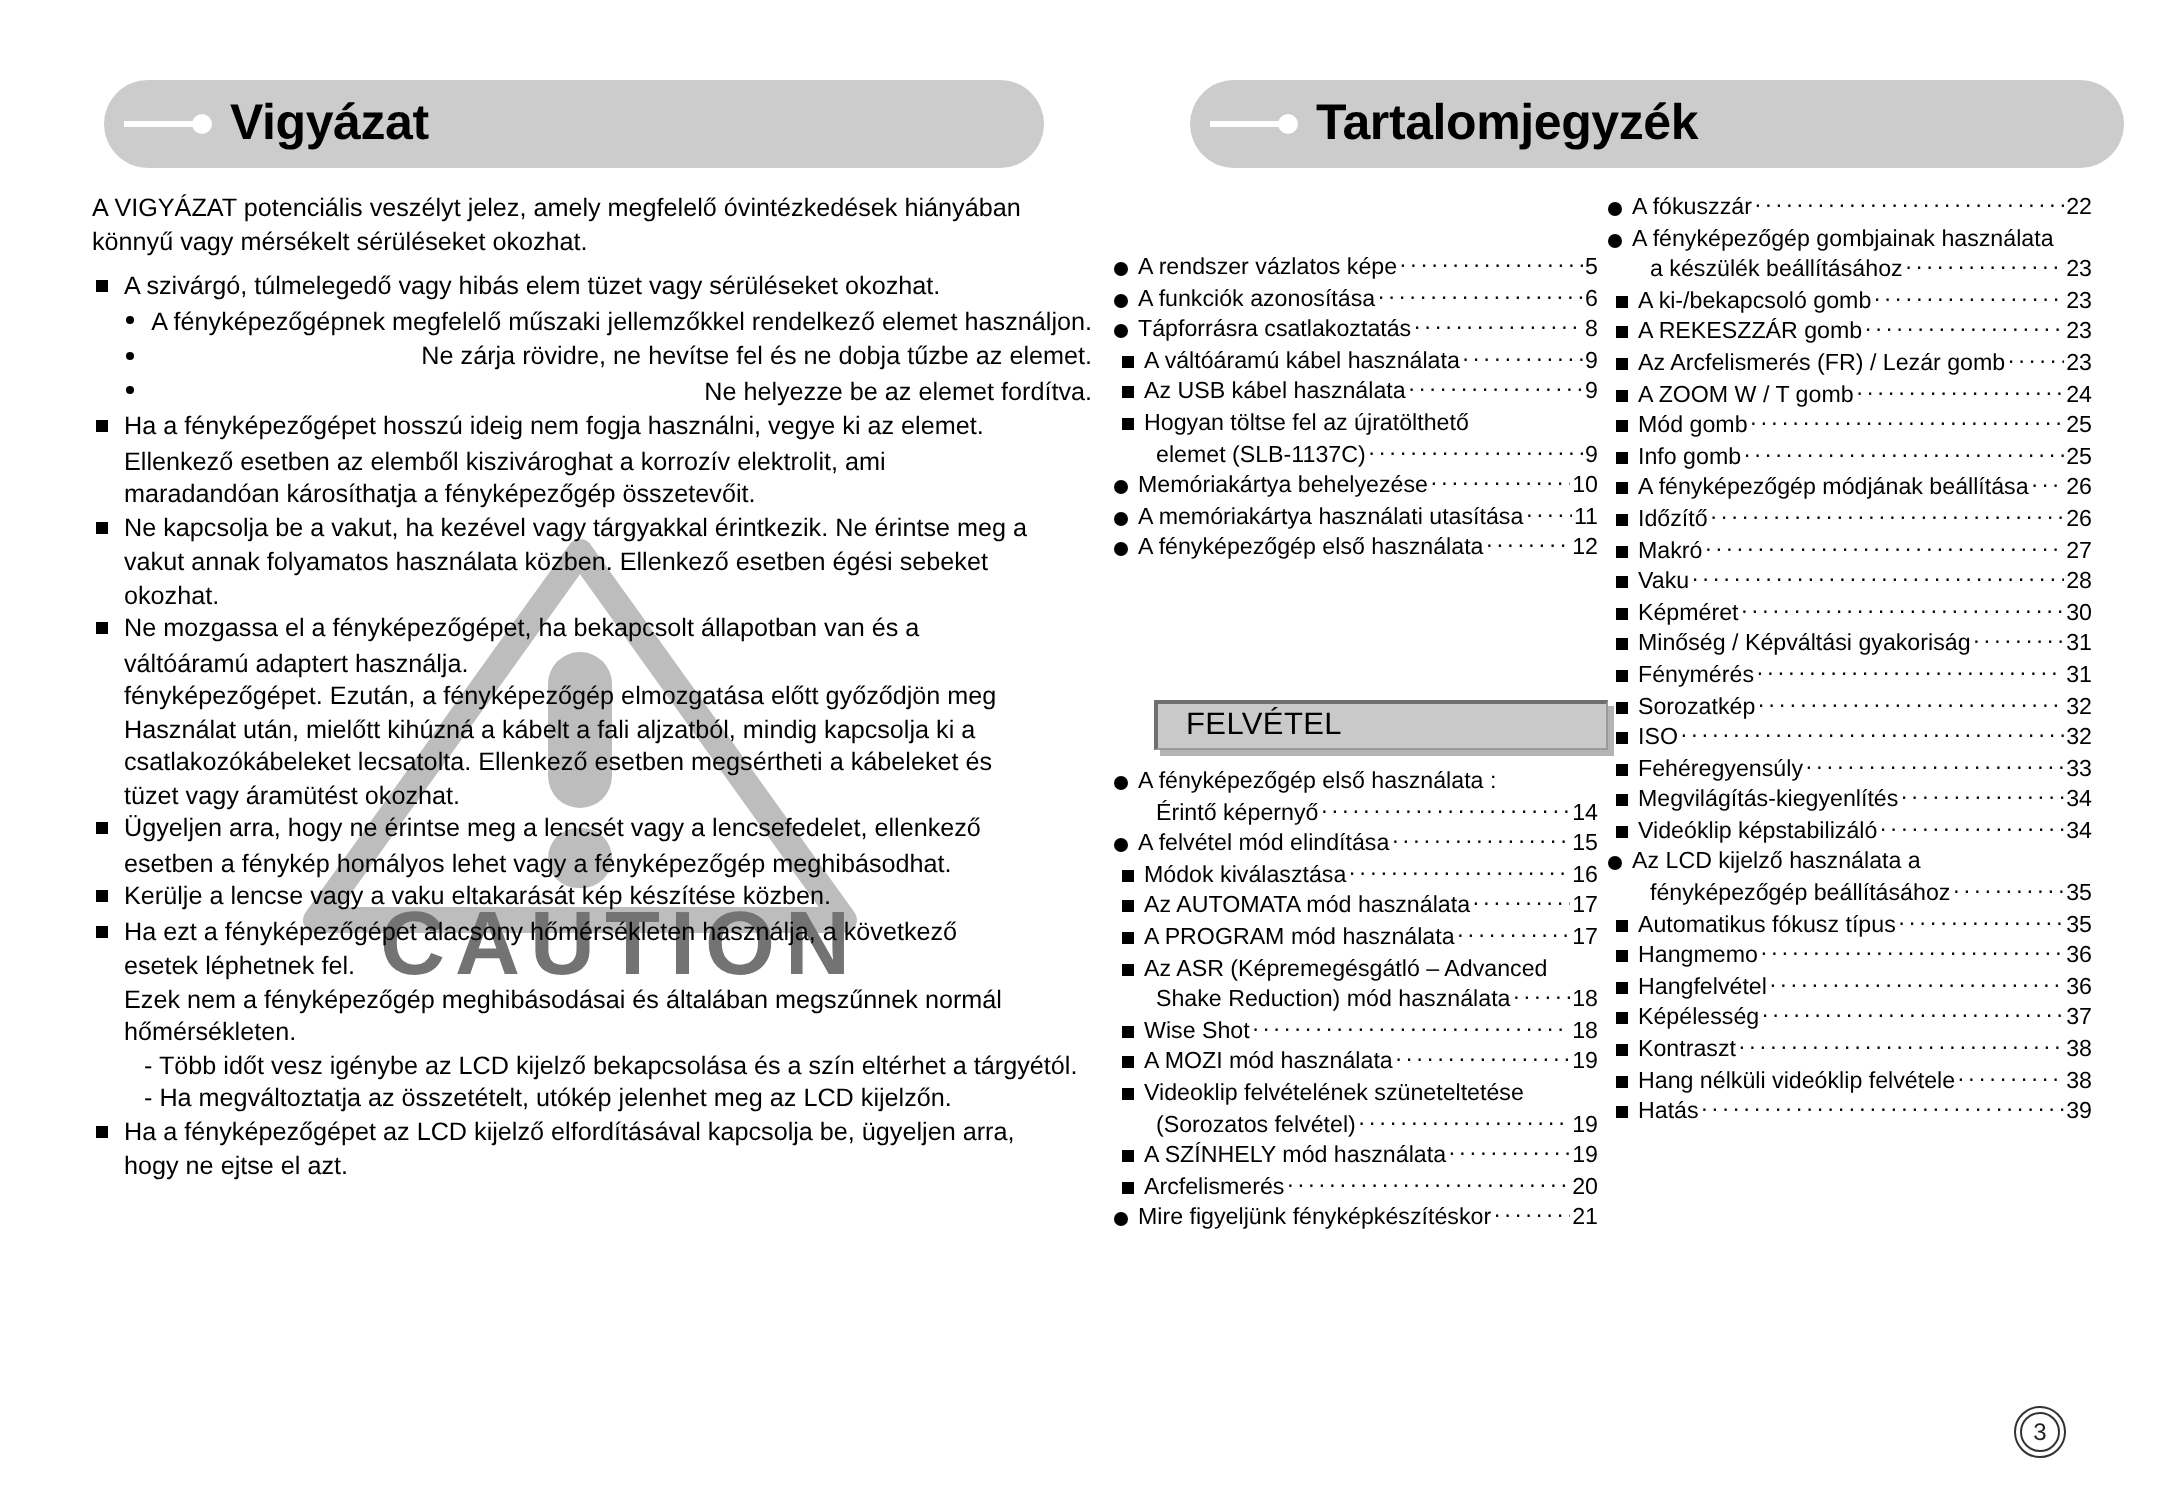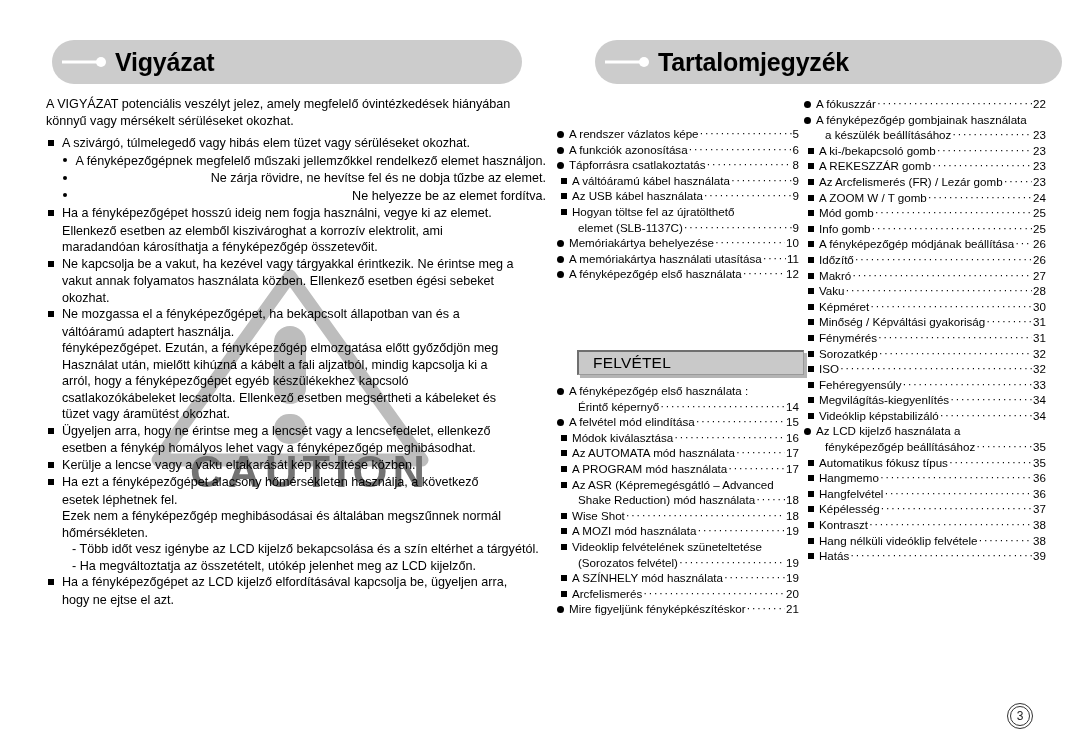--- a/index.html
+++ b/index.html
@@ -282,21 +282,20 @@
         <div class="bullet-item"><span class="sq"></span><span>Ha a fényképezőgépet hosszú ideig nem fogja használni, vegye ki az elemet.</span></div>
         <div class="cont-line">Ellenkező esetben az elemből kiszivároghat a korrozív elektrolit, ami</div>
         <div class="cont-line">maradandóan károsíthatja a fényképezőgép összetevőit.</div>
         <div class="bullet-item"><span class="sq"></span><span>Ne kapcsolja be a vakut, ha kezével vagy tárgyakkal érintkezik. Ne érintse meg a</span></div>
         <div class="cont-line">vakut annak folyamatos használata közben. Ellenkező esetben égési sebeket</div>
         <div class="cont-line">okozhat.</div>
         <div class="bullet-item"><span class="sq"></span><span>Ne mozgassa el a fényképezőgépet, ha bekapcsolt állapotban van és a</span></div>
         <div class="cont-line">váltóáramú adaptert használja.</div>
         <div class="cont-line">fényképezőgépet. Ezután, a fényképezőgép elmozgatása előtt győződjön meg</div>
         <div class="cont-line">Használat után, mielőtt kihúzná a kábelt a fali aljzatból, mindig kapcsolja ki a</div>
-        <div class="cont-line">arról, hogy a fényképezőgépet egyéb készülékekhez kapcsoló</div>
         <div class="cont-line">csatlakozókábeleket lecsatolta. Ellenkező esetben megsértheti a kábeleket és</div>
         <div class="cont-line">tüzet vagy áramütést okozhat.</div>
         <div class="bullet-item"><span class="sq"></span><span>Ügyeljen arra, hogy ne érintse meg a lencsét vagy a lencsefedelet, ellenkező</span></div>
         <div class="cont-line">esetben a fénykép homályos lehet vagy a fényképezőgép meghibásodhat.</div>
         <div class="bullet-item"><span class="sq"></span><span>Kerülje a lencse vagy a vaku eltakarását kép készítése közben.</span></div>
         <div class="bullet-item"><span class="sq"></span><span>Ha ezt a fényképezőgépet alacsony hőmérsékleten használja, a következő</span></div>
         <div class="cont-line">esetek léphetnek fel.</div>
         <div class="cont-line">Ezek nem a fényképezőgép meghibásodásai és általában megszűnnek normál</div>
         <div class="cont-line">hőmérsékleten.</div>
         <div class="dash-line">- Több időt vesz igénybe az LCD kijelző bekapcsolása és a szín eltérhet a tárgyétól.</div>

